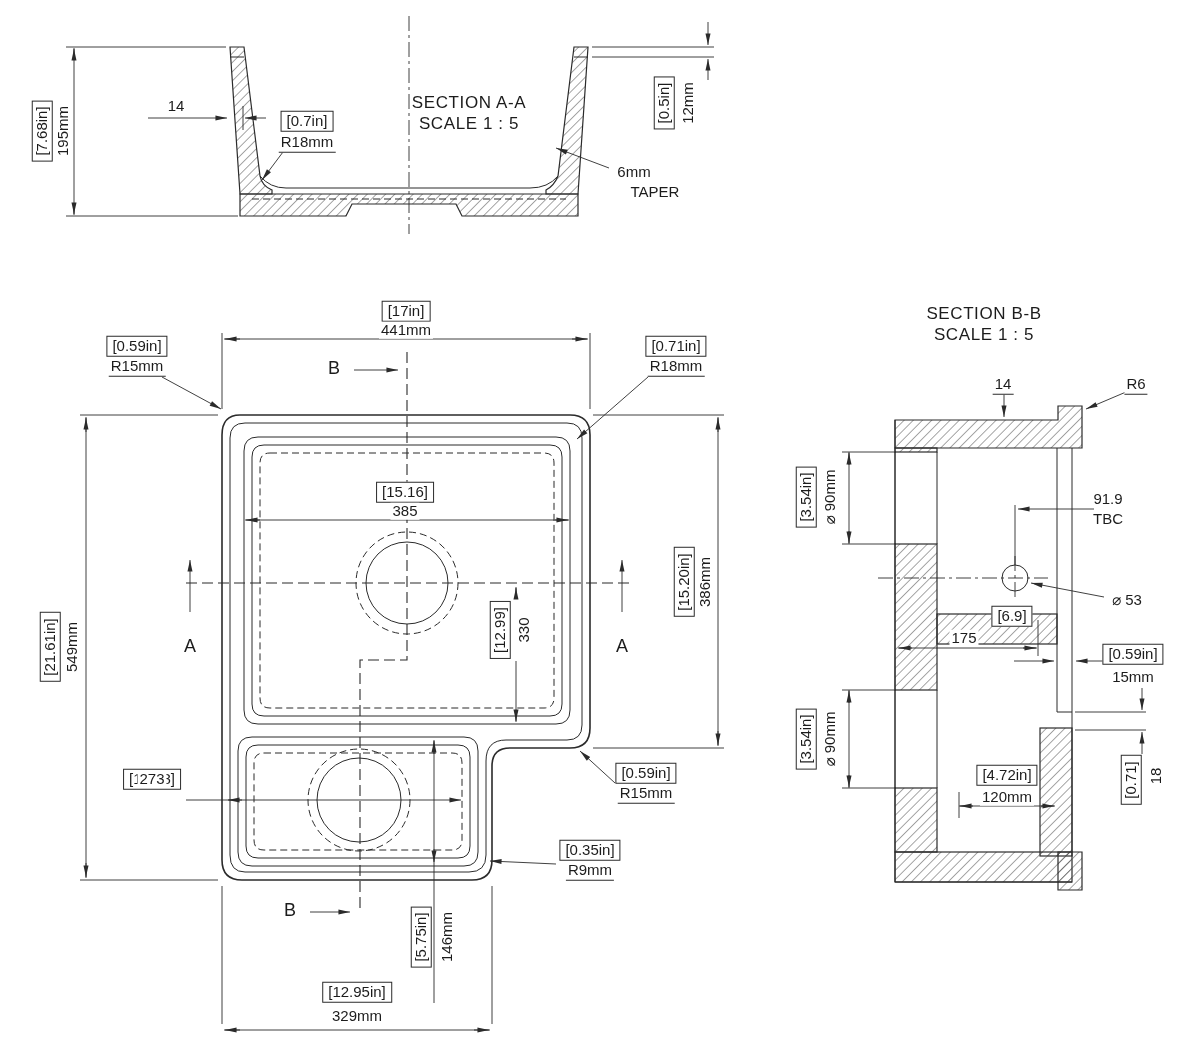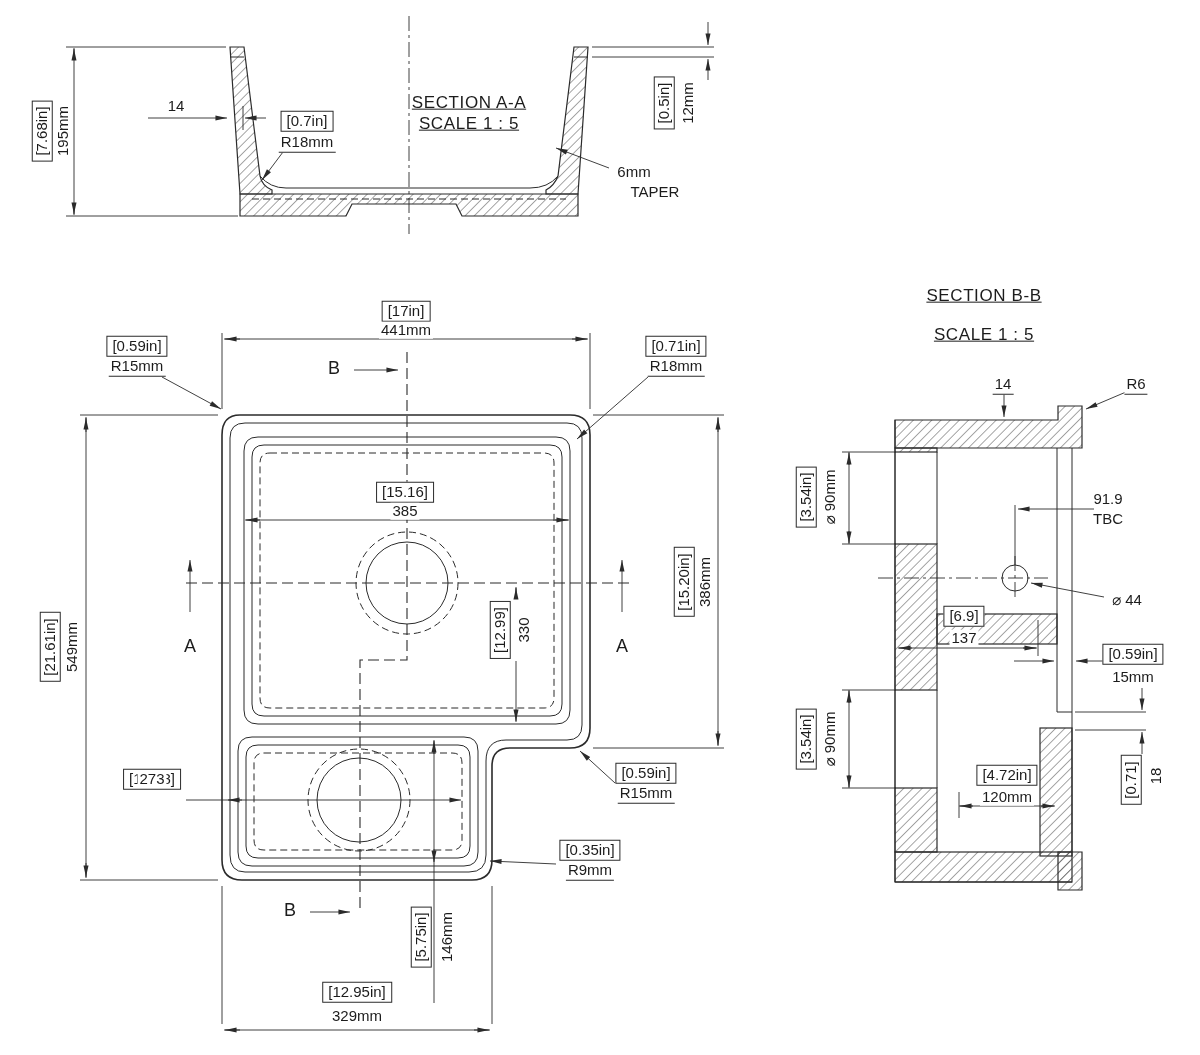--- a/index.html
+++ b/index.html
@@ -4,21 +4,21 @@
 <style>
   html,body { margin:0; padding:0; background:#fff; }
   .canvas { position:relative; width:1200px; height:1055px; background:#fff;
             font-family:"Liberation Sans","DejaVu Sans",sans-serif; color:#1c1c1c; overflow:hidden; }
   svg.linework { position:absolute; left:0; top:0; }
   .lbl { position:absolute; transform:translate(-50%,-50%); white-space:nowrap;
          font-size:15px; line-height:1.1; background:#fff; padding:0 2px; text-align:center; }
   .lbl.rot { transform:translate(-50%,-50%) rotate(-90deg); }
   .lbl.boxed { border:1.2px solid #2b2b2b; padding:1px 5px; }
   .lbl.ul { border-bottom:1.2px solid #2b2b2b; padding-bottom:1px; }
-  .lbl.title { font-size:17px; letter-spacing:.6px; background:transparent;text-decoration:underline; }
+  .lbl.title { font-size:17px; letter-spacing:.6px; background:transparent; }
   .lbl.marker { font-size:18px; }
   
   .s  { stroke:#2b2b2b; fill:none; stroke-width:1.6; }
   .t  { stroke:#2b2b2b; fill:none; stroke-width:1; }
   .x  { stroke:#2b2b2b; fill:none; stroke-width:0.9; }
   .h  { stroke:#2b2b2b; stroke-width:1.2; }
   .hid{ stroke:#2b2b2b; fill:none; stroke-width:1; stroke-dasharray:7 4; }
   .cl { stroke:#2b2b2b; fill:none; stroke-width:0.9; stroke-dasharray:15 4 3 4; }
   .sec{ stroke:#2b2b2b; fill:none; stroke-width:1.1; stroke-dasharray:11 5; }
 </style>
@@ -193,31 +193,31 @@
 <div class="lbl boxed" style="left:646px;top:773px">[0.59in]</div>
 <div class="lbl ul" style="left:646px;top:794px">R15mm</div>
 <div class="lbl boxed" style="left:590px;top:850px">[0.35in]</div>
 <div class="lbl ul" style="left:590px;top:871px">R9mm</div>
 <div class="lbl marker" style="left:290px;top:911px">B</div>
 <div class="lbl rot boxed" style="left:421px;top:937px">[5.75in]</div>
 <div class="lbl rot" style="left:447px;top:937px">146mm</div>
 <div class="lbl boxed" style="left:357px;top:992px">[12.95in]</div>
 <div class="lbl" style="left:357px;top:1016px">329mm</div>
 
-<div class="lbl title" style="left:984px;top:296px">SECTION B-B</div>
+<div class="lbl title" style="left:984px;top:314px">SECTION B-B</div>
 <div class="lbl title" style="left:984px;top:335px">SCALE 1 : 5</div>
 <div class="lbl ul" style="left:1003px;top:385px">14</div>
 <div class="lbl ul" style="left:1136px;top:385px">R6</div>
 <div class="lbl rot boxed" style="left:806px;top:497px">[3.54in]</div>
 <div class="lbl rot" style="left:830px;top:497px">⌀ 90mm</div>
 <div class="lbl" style="left:1108px;top:499px">91.9</div>
 <div class="lbl" style="left:1108px;top:519px">TBC</div>
-<div class="lbl" style="left:1127px;top:600px">⌀ 44</div>
-<div class="lbl boxed" style="left:964px;top:616px">[6.9]</div>
-<div class="lbl" style="left:964px;top:638px">137</div>
+<div class="lbl" style="left:1127px;top:600px">⌀ 53</div>
+<div class="lbl boxed" style="left:1012px;top:616px">[6.9]</div>
+<div class="lbl" style="left:964px;top:638px">175</div>
 <div class="lbl boxed" style="left:1133px;top:654px">[0.59in]</div>
 <div class="lbl" style="left:1133px;top:677px">15mm</div>
 <div class="lbl rot boxed" style="left:806px;top:739px">[3.54in]</div>
 <div class="lbl rot" style="left:830px;top:739px">⌀ 90mm</div>
 <div class="lbl boxed" style="left:1007px;top:775px">[4.72in]</div>
 <div class="lbl" style="left:1007px;top:797px">120mm</div>
 <div class="lbl rot boxed" style="left:1131px;top:780px">[0.71]</div>
 <div class="lbl rot" style="left:1156px;top:776px">18</div>
 
 </div>

